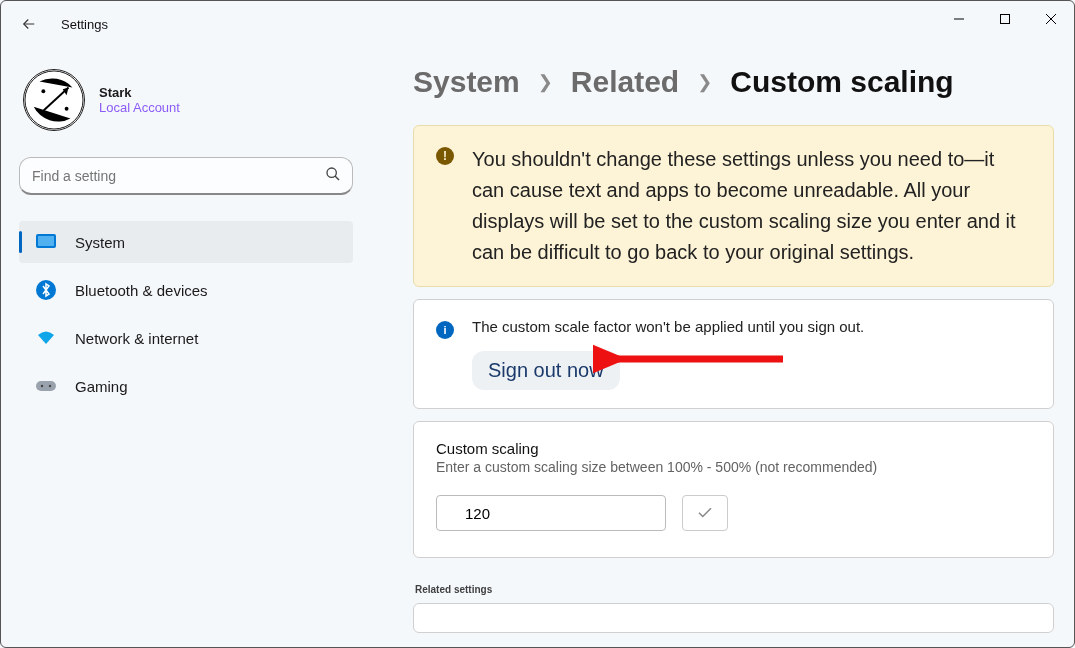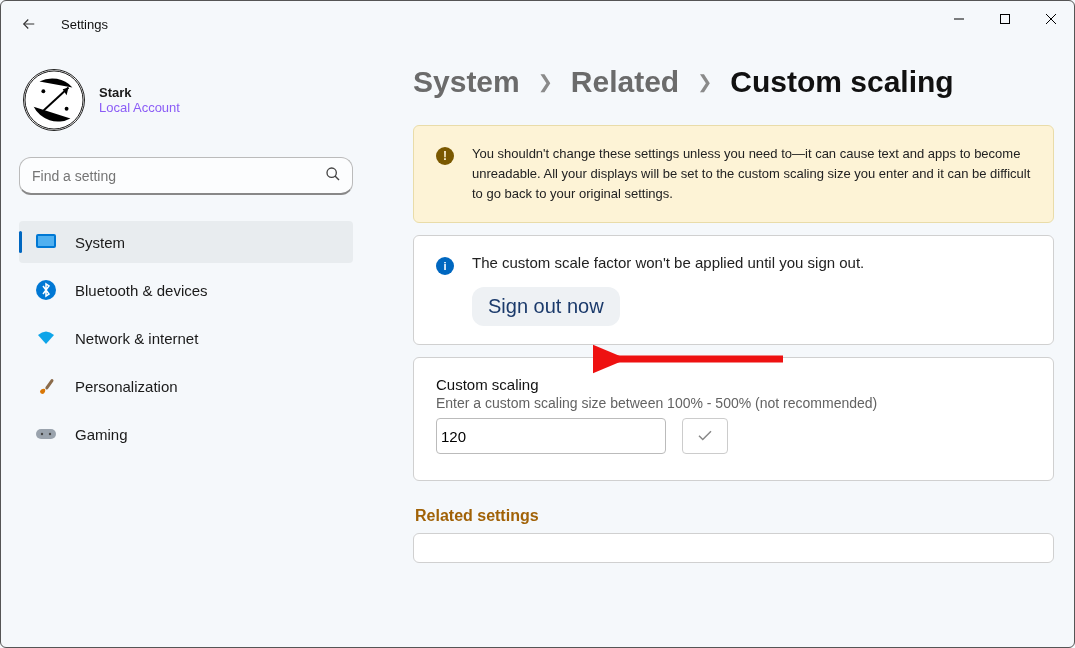--- a/index.html
+++ b/index.html
@@ -41,38 +41,38 @@
   
   .breadcrumb { display:flex; align-items:center; gap:18px; font-size:30px; margin-bottom:26px; }
   .bc-link { color:#6b6b6b; font-weight:600;}
   .bc-sep { color:#8a8a8a; font-size:18px; }
   .bc-current { font-weight:600; color:#111; }
 
   
   .card { border:1px solid #d0d0d0; border-radius:6px; background:#fff; margin-bottom:12px; }
   .warn { background:#fdf3d6; border-color:#e9dca9; padding:18px 22px; display:flex; gap:18px; }
   .warn-icon { width:18px; height:18px; border-radius:50%; background:#7a5800; color:#fdf3d6; font-size:12px; font-weight:bold; display:flex; align-items:center; justify-content:center; flex:none; margin-top:3px;}
-  .warn-text { font-size:13px; line-height:1.55; color:#222; }
+  .warn-text { font-size:20px; line-height:1.55; color:#222; }
 
   
   .info { padding:18px 22px; }
   .info-row1 { display:flex; gap:18px; align-items:flex-start; margin-bottom:12px;}
   .info-icon { width:18px; height:18px; border-radius:50%; background:#0067c0; color:#fff; font-size:11px; font-weight:bold; display:flex; align-items:center; justify-content:center; flex:none; margin-top:3px;}
   .info-text { font-size:15px; color:#222; }
   .signout-btn { margin-left:36px; background:#eef1f4; border:none; border-radius:12px; padding:8px 16px; font-size:20px; color:#1b3a6b; cursor:pointer; }
 
   
   .scale { padding:18px 22px 26px 22px; }
   .scale h3 { font-size:15px; font-weight:400; color:#111; margin-bottom:2px;}
-  .scale .hint { font-size:14px; color:#636363; margin-bottom:7px;}
+  .scale .hint { font-size:14px; color:#636363; margin-bottom:20px;}
   .scale-row { display:flex; gap:16px; align-items:center; }
-  .scale-input { width:230px; height:36px; border:1px solid #bbb; border-radius:4px; padding:0 4px; font-size:15px; }
+  .scale-input { width:230px; height:36px; border:1px solid #bbb; border-radius:4px; padding:0 28px; font-size:15px; }
   .apply-btn { width:46px; height:36px; border:1px solid #ccc; background:#fff; border-radius:4px; display:flex; align-items:center; justify-content:center; color:#888;}
 
-  .related { font-size:16px; font-weight:600; margin:26px 0 8px 2px; color:#a16207;}
+  .related { font-size:10px; font-weight:600; margin:26px 0 8px 2px; color:#404040;}
   .related-card { height:30px; }
 
   
   .arrow { position:absolute; left:592px; top:342px; pointer-events:none; }
 </style>
 </head>
 <body>
 
 <div class="titlebar">
   <div class="back-btn">
@@ -155,29 +155,20 @@
       <li>
         <span class="nicon">
             <svg width="20" height="16" viewBox="0 0 20 16">
               <path d="M10 14 L2 5 Q10 -2 18 5 Z" fill="#0ea5e9"></path>
             </svg>
           </span>
         <span>Network &amp; internet</span>
       </li>
       <li>
         <span class="nicon">
-            <svg width="20" height="20" viewBox="0 0 20 20">
-              <rect x="12" y="2" width="3" height="12" rx="1.5" fill="#8b6b4a" transform="rotate(35 13 8)"></rect>
-              <path d="M4 15 q2 -3 5 -2 q1 3 -2 5 q-3 0 -3 -3" fill="#d97706"></path>
-            </svg>
-          </span>
-        <span>Personalization</span>
-      </li>
-      <li>
-        <span class="nicon">
             <svg width="20" height="14" viewBox="0 0 20 14">
               <rect x="0" y="2" width="20" height="10" rx="5" fill="#9aa3ad"></rect>
               <circle cx="6" cy="7" r="1.2" fill="#444"></circle>
               <circle cx="14" cy="7" r="1.2" fill="#444"></circle>
             </svg>
           </span>
         <span>Gaming</span>
       </li>
     </ul>
   </div>

